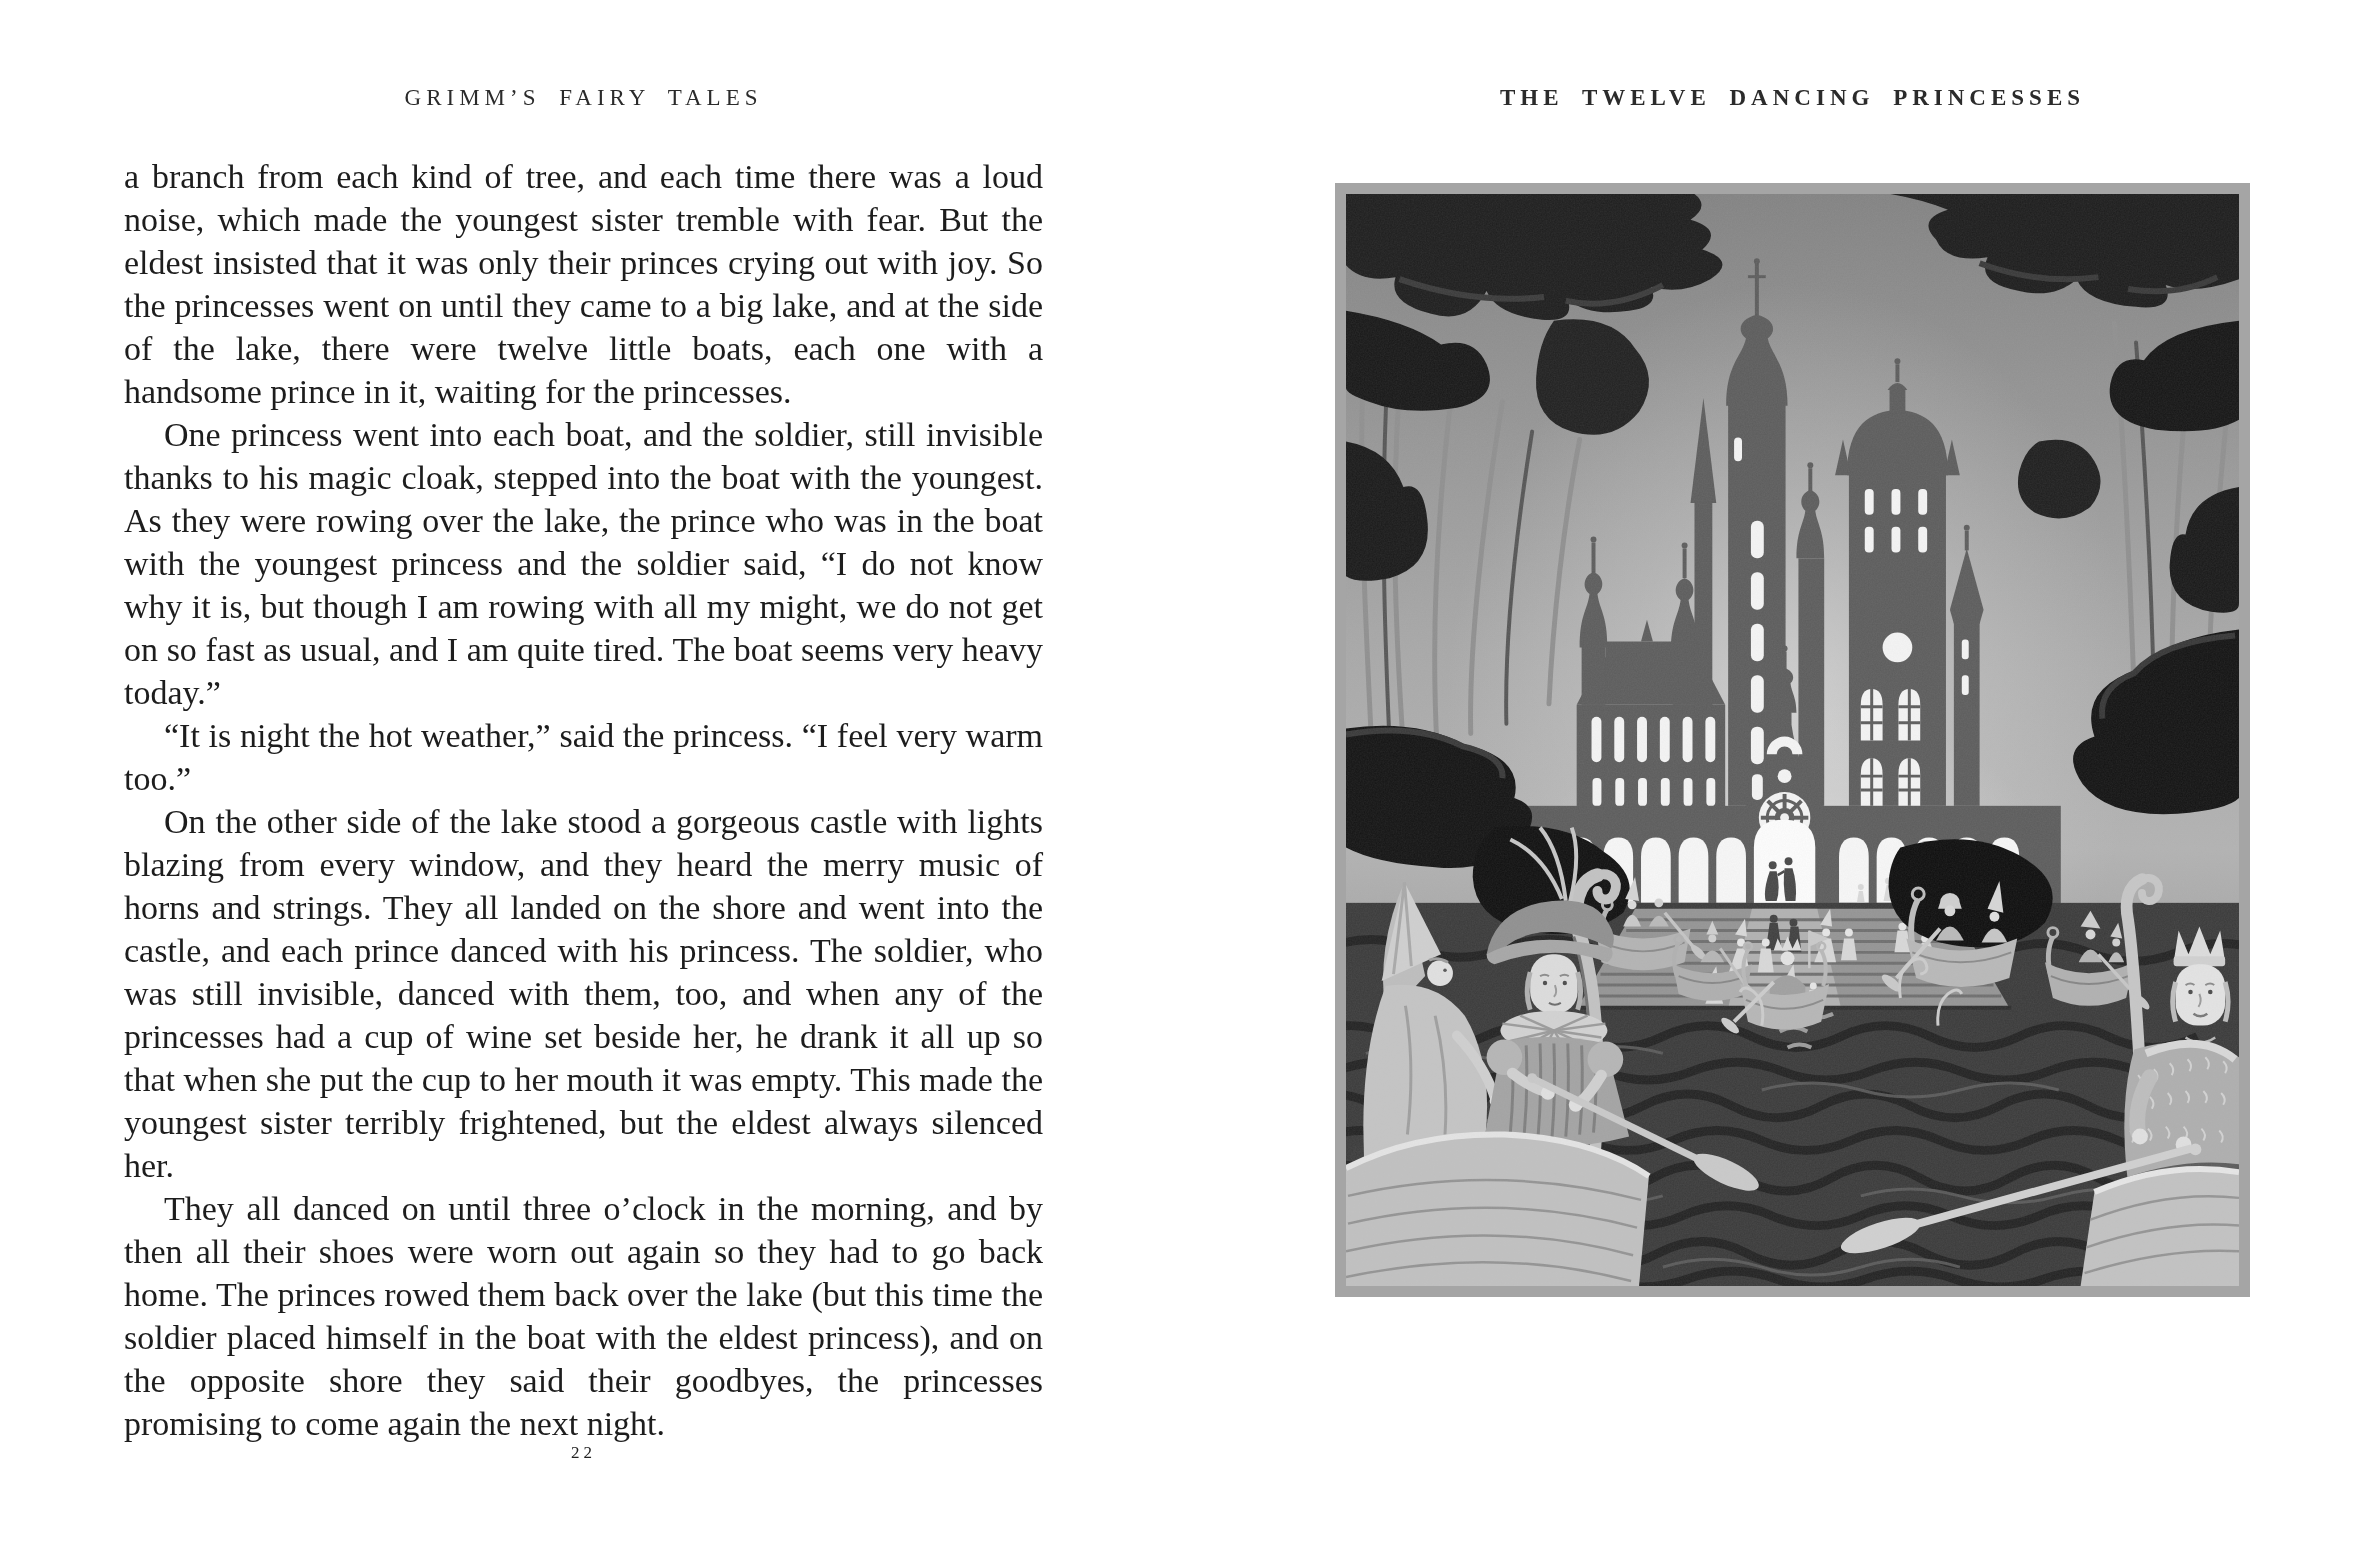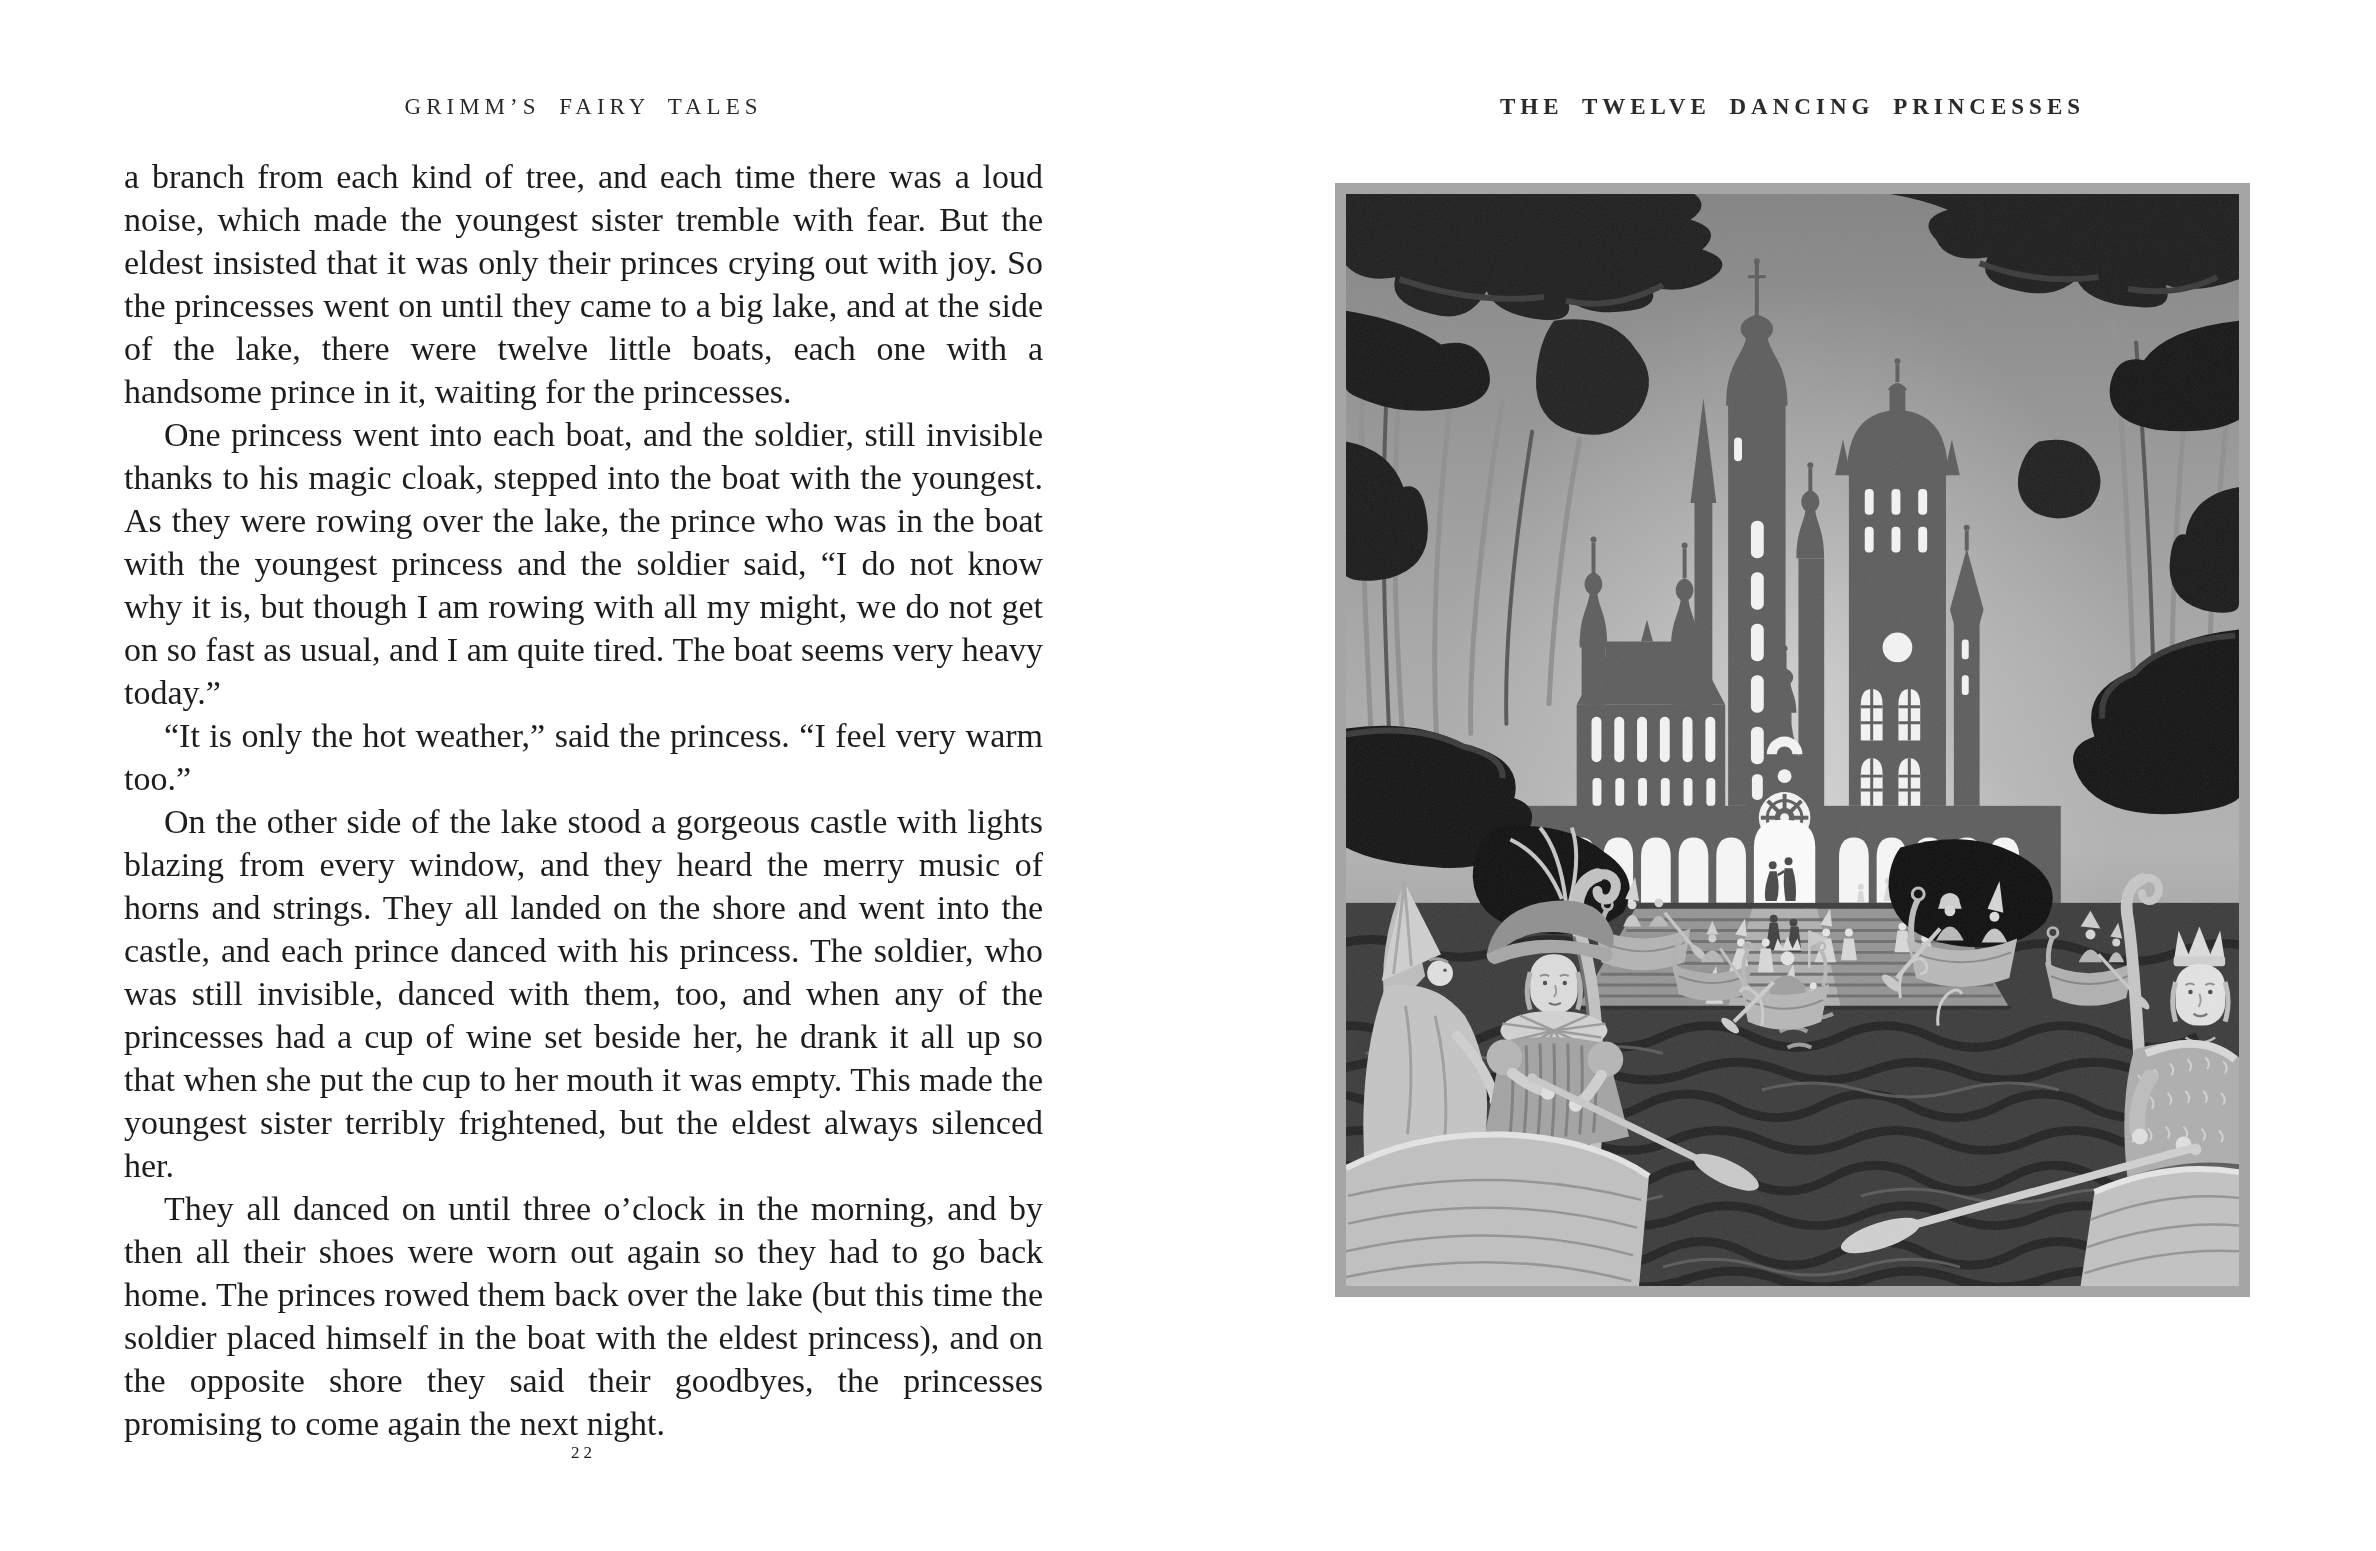--- a/index.html
+++ b/index.html
@@ -1,21 +1,21 @@
 <!DOCTYPE html>
 <html><head>
 <meta charset="utf-8">
 <style>
   html,body{margin:0;padding:0;background:#ffffff;}
   .spread{
     position:relative;width:2376px;height:1551px;background:#ffffff;overflow:hidden;
     font-family:"Liberation Serif", serif;color:#1f1f1f;
   }
   .running-head{
-    position:absolute;top:94px;font-size:23px;letter-spacing:5px;word-spacing:8px;
+    position:absolute;top:85px;font-size:23px;letter-spacing:5px;word-spacing:8px;
     color:#2b2b2b;text-align:center;white-space:nowrap;
   }
   .running-head.left{left:124px;width:919px;}
   .running-head.right{left:1335px;width:915px;font-weight:bold;}
   .text-block{
     position:absolute;left:124px;top:155px;width:919px;
     font-size:34px;line-height:43px;text-align:justify;color:#1d1d1d;
   }
   .text-block p{margin:0;text-indent:40px;}
   .text-block p.first{text-indent:0;}
@@ -32,21 +32,21 @@
 </head>
 <body>
 
 <main class="spread">
 
   <section>
     <header class="running-head left">GRIMM’S FAIRY TALES</header>
     <div class="text-block">
       <p class="first">a branch from each kind of tree, and each time there was a loud noise, which made the youngest sister tremble with fear. But the eldest insisted that it was only their princes crying out with joy. So the princesses went on until they came to a big lake, and at the side of the lake, there were twelve little boats, each one with a handsome prince in it, waiting for the princesses.</p>
       <p>One princess went into each boat, and the soldier, still invisible thanks to his magic cloak, stepped into the boat with the youngest. As they were rowing over the lake, the prince who was in the boat with the youngest princess and the soldier said, “I do not know why it is, but though I am rowing with all my might, we do not get on so fast as usual, and I am quite tired. The boat seems very heavy today.”</p>
-      <p>“It is only the hot weather,” said the princess. “I feel very warm too.”</p>
+      <p>“It is night the hot weather,” said the princess. “I feel very warm too.”</p>
       <p>On the other side of the lake stood a gorgeous castle with lights blazing from every window, and they heard the merry music of horns and strings. They all landed on the shore and went into the castle, and each prince danced with his princess. The soldier, who was still invisible, danced with them, too, and when any of the princesses had a cup of wine set beside her, he drank it all up so that when she put the cup to her mouth it was empty. This made the youngest sister terribly frightened, but the eldest always silenced her.</p>
       <p>They all danced on until three o’clock in the morning, and by then all their shoes were worn out again so they had to go back home. The princes rowed them back over the lake (but this time the soldier placed himself in the boat with the eldest princess), and on the opposite shore they said their goodbyes, the princesses promising to come again the next night.</p>
     </div>
     <footer class="folio">22</footer>
   </section>
 
   <section>
     <header class="running-head right">THE TWELVE DANCING PRINCESSES</header>
 
     <figure class="illustration-frame">

